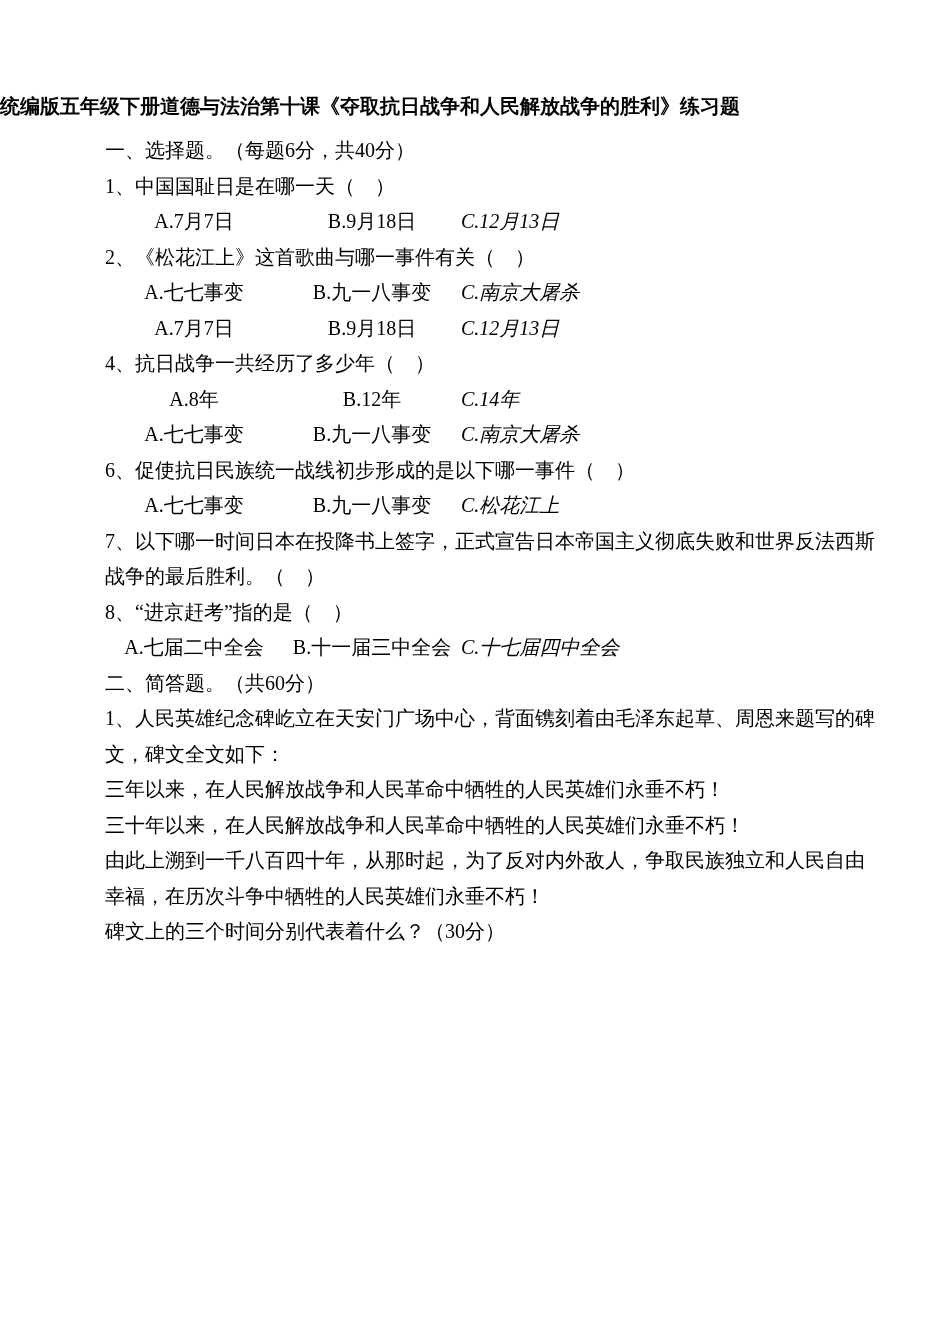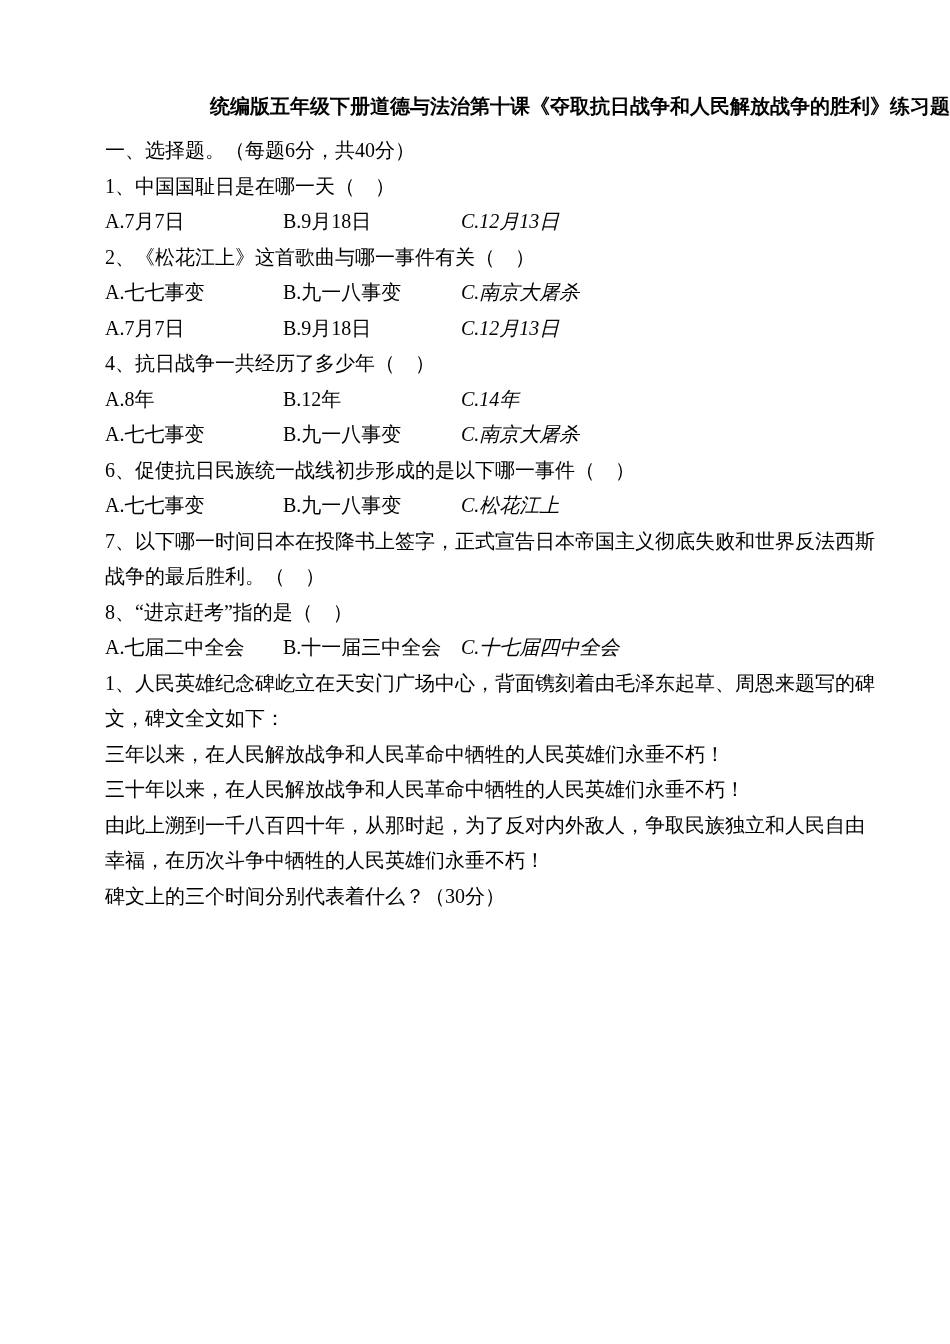--- a/index.html
+++ b/index.html
@@ -16,33 +16,34 @@
     font-size: 20px;
     box-sizing: border-box;
     padding: 88px 70px 0 105px;
     overflow: hidden;
   }
   .doc-title {
     font-family: "Liberation Sans", "DejaVu Sans", sans-serif;
     font-weight: 700;
     font-size: 20px;
     line-height: 37px;
-    text-align: right;
+    text-align: left;
     margin-left: -105px;
     margin-right: -70px;
     margin-bottom: 8px;
     white-space: nowrap;
   }
   .line {
     line-height: 35.5px;
     white-space: nowrap;
   }
   .opt-row {
     display: flex;
     line-height: 35.5px;
+    text-align: center;
   }
   .opt {
     min-width: 178px;
     white-space: nowrap;
   }
   .opt:last-child {
     min-width: 0;
     font-style: italic;
   }
 </style>
@@ -98,20 +99,21 @@
   <div class="line">7、以下哪一时间日本在投降书上签字，正式宣告日本帝国主义彻底失败和世界反法西斯</div>
   <div class="line">战争的最后胜利。（　）</div>
 
   <div class="line">8、“进京赶考”指的是（　）</div>
   <div class="opt-row">
     <span class="opt">A.七届二中全会</span>
     <span class="opt">B.十一届三中全会</span>
     <span class="opt">C.十七届四中全会</span>
   </div>
 
+  <div class="line">二、简答题。（共60分）</div>
 
   <div class="line">1、人民英雄纪念碑屹立在天安门广场中心，背面镌刻着由毛泽东起草、周恩来题写的碑</div>
   <div class="line">文，碑文全文如下：</div>
   <div class="line">三年以来，在人民解放战争和人民革命中牺牲的人民英雄们永垂不朽！</div>
   <div class="line">三十年以来，在人民解放战争和人民革命中牺牲的人民英雄们永垂不朽！</div>
   <div class="line">由此上溯到一千八百四十年，从那时起，为了反对内外敌人，争取民族独立和人民自由</div>
   <div class="line">幸福，在历次斗争中牺牲的人民英雄们永垂不朽！</div>
   <div class="line">碑文上的三个时间分别代表着什么？（30分）</div>
 
 </div>

